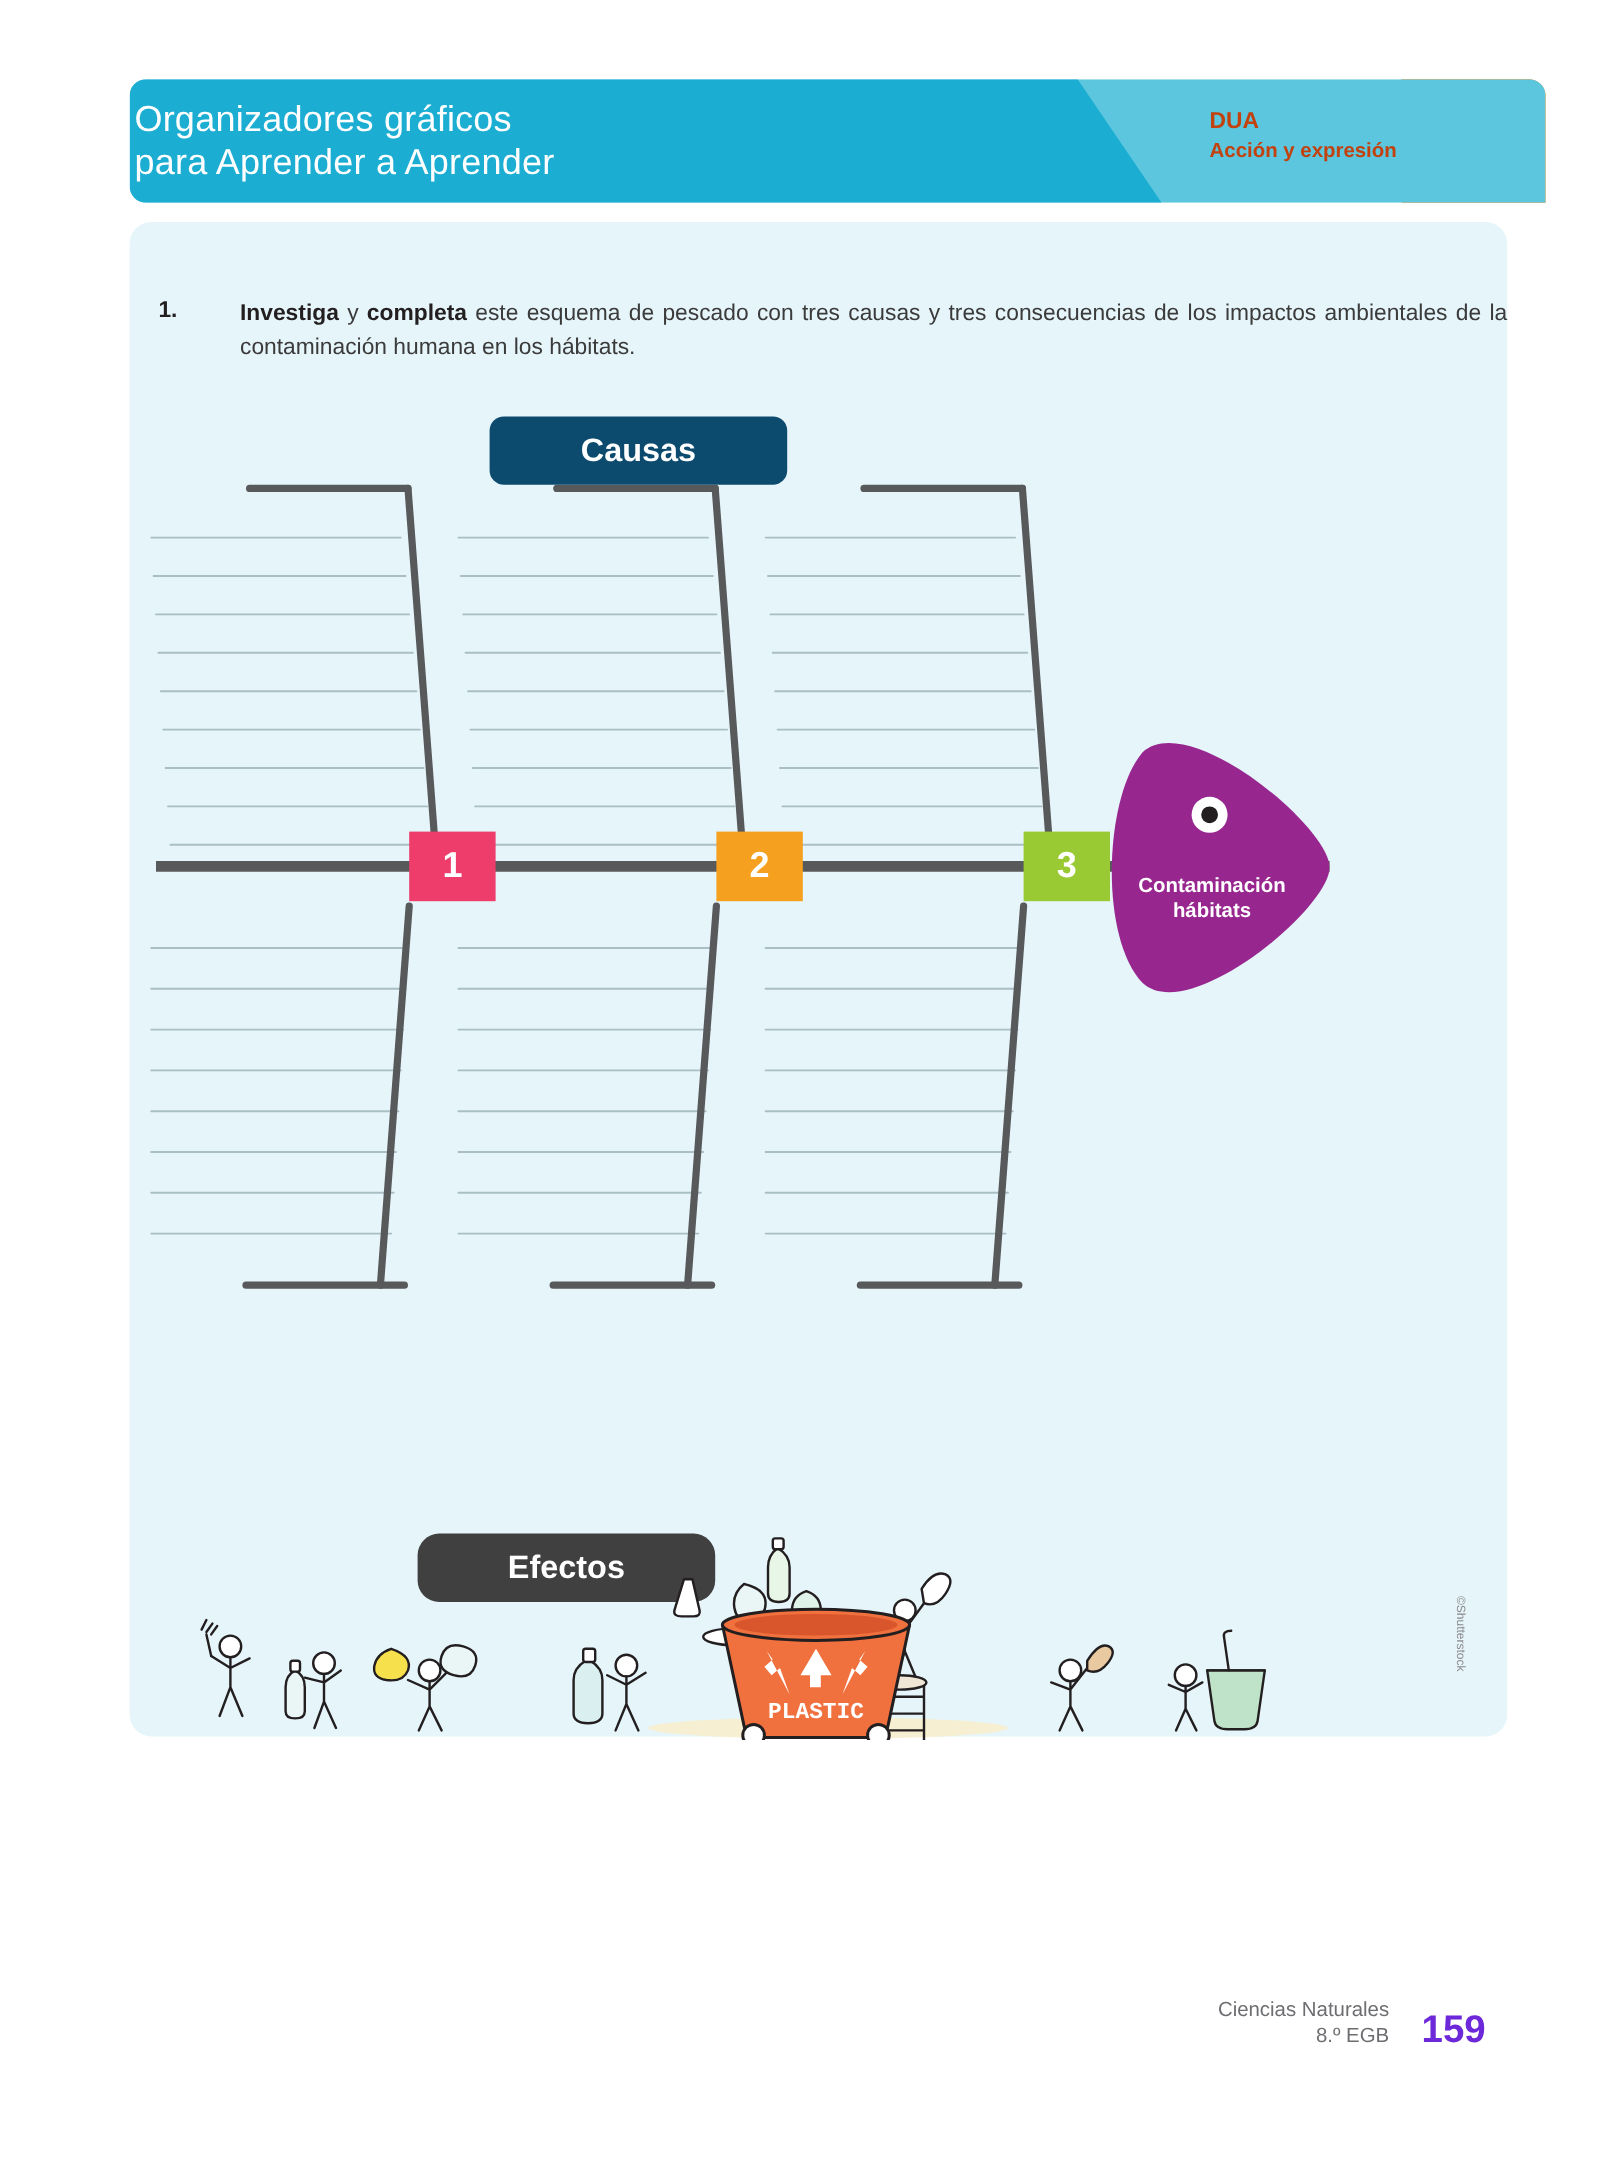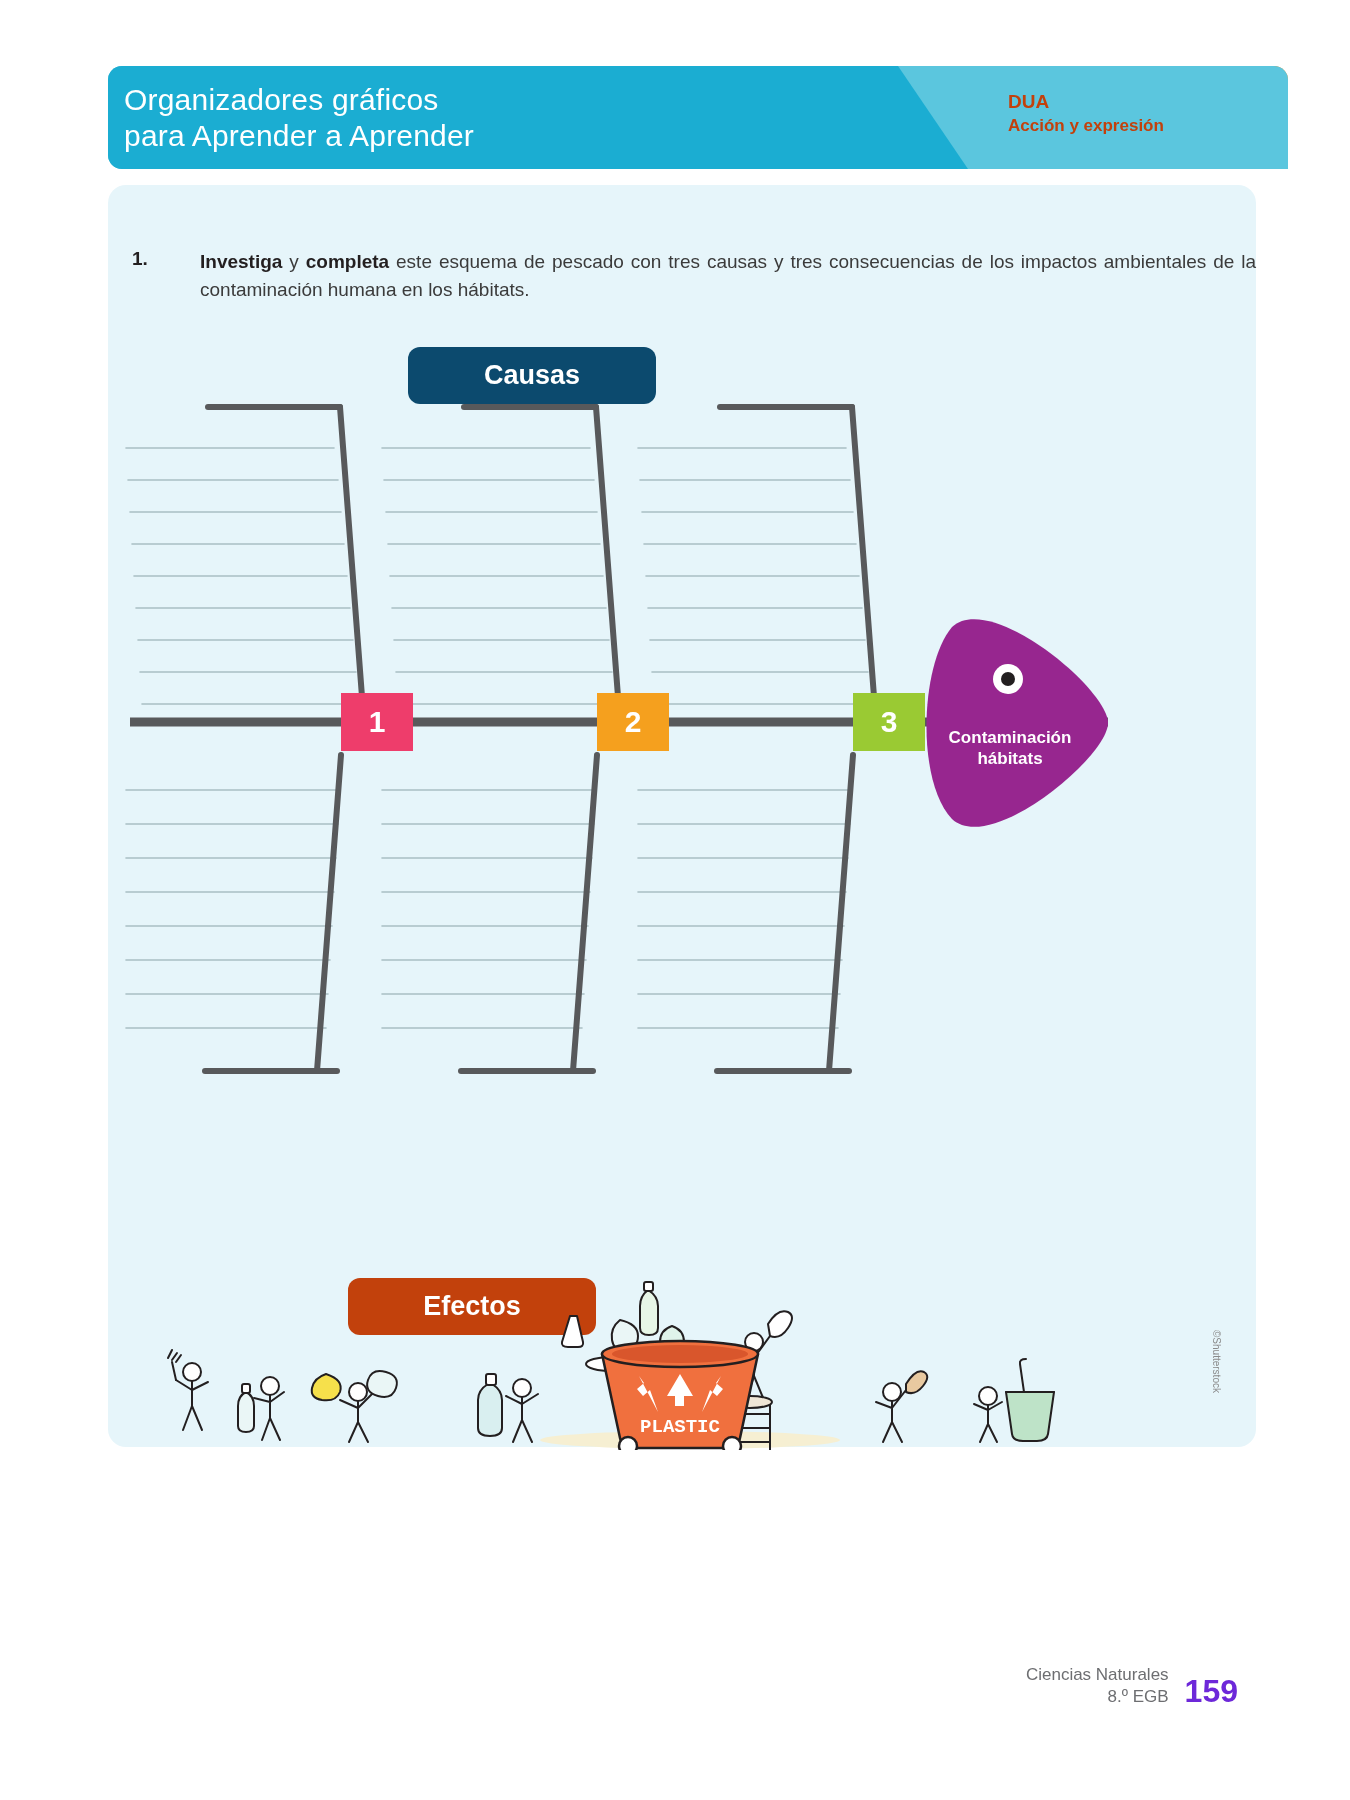--- a/index.html
+++ b/index.html
@@ -33,21 +33,21 @@
   }
   .hdr-main {
     position: absolute; left: 0; top: 0;
     width: 860px; height: 103px;
     background: #1BADD2;
     border-top-left-radius: 14px;
     border-bottom-left-radius: 14px;
     clip-path: polygon(0 0, 790px 0, 860px 103px, 0 103px);
   }
   .hdr-title {
-    position: absolute; left: 16px; top: 16px;
+    position: absolute; left: 4px; top: 16px;
     color: #ffffff;
     font-size: 30px; font-weight: 400;
     line-height: 36px;
     letter-spacing: 0.2px;
     white-space: pre-line;
   }
   .hdr-dua {
     position: absolute; left: 900px; top: 24px;
     width: 230px;
     text-align: left;
@@ -89,21 +89,21 @@
     display: flex; align-items: center; justify-content: center;
     color: #ffffff; font-weight: bold;
     border-radius: 12px;
   }
   .chip-causas {
     left: 408px; top: 347px; width: 248px; height: 57px;
     background: #0c4a6e; font-size: 27px;
   }
   .chip-efectos {
     left: 348px; top: 1278px; width: 248px; height: 57px;
-    background: #c2410c; font-size: 27px;
+    background: #404040; font-size: 27px; border-radius: 18px;
   }
 
   
   .fish-svg {
     position: absolute; left: 108px; top: 185px;
     width: 1148px; height: 1262px;
     pointer-events: none;
   }
 
   
@@ -136,21 +136,21 @@
     position: absolute; left: 1222px; top: 1330px;
     transform: rotate(90deg); transform-origin: left top;
     font-size: 10px; color: #8a8a8a; white-space: nowrap;
   }
 
   
   .footer {
     position: absolute; right: 112px; bottom: 92px;
     text-align: right;
   }
-  .footer-row { display: flex; align-items: flex-end; justify-content: flex-end; gap: 16px; margin-left: 32px; }
+  .footer-row { display: flex; align-items: flex-end; justify-content: flex-end; gap: 27px; margin-left: 32px; }
   .footer-labels { text-align: right; color: #6d6e71; font-size: 17px; line-height: 22px; }
   .footer-page { font-size: 32px; font-weight: bold; color: #6d28d9; line-height: 34px; }
 </style>
 </head>
 <body>
 
 <div class="page">
 
   <div class="header-wrap">
     <div class="hdr-orange"></div>

